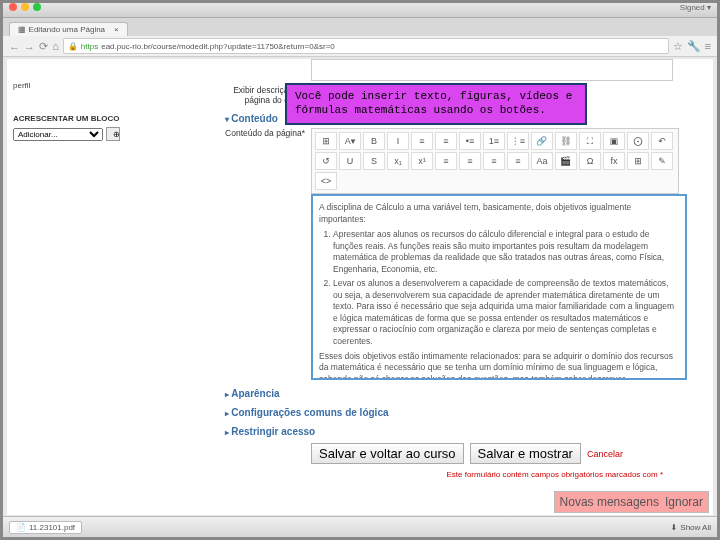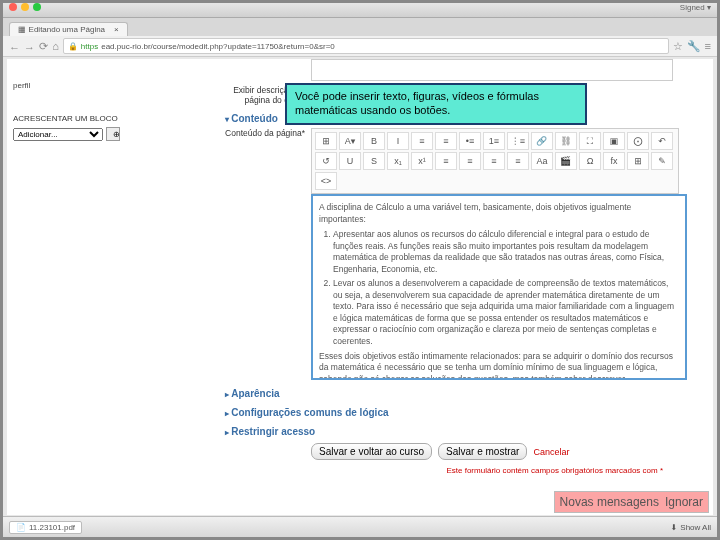--- a/index.html
+++ b/index.html
@@ -10,43 +10,43 @@
 .tb-right{margin-left:auto;font-size:8px;color:#666}
 .tabs{height:18px;background:#d8d8d8;display:flex;align-items:flex-end;padding:0 6px}
 .tab{background:#f5f5f5;border:1px solid #bbb;border-bottom:none;border-radius:3px 3px 0 0;padding:2px 8px;font-size:8px;color:#555;display:flex;align-items:center;gap:3px}
 .urlbar{height:20px;background:#f0f0f0;border-bottom:1px solid #ccc;display:flex;align-items:center;padding:0 6px;gap:4px}
 .nav-ico{color:#888;font-size:11px;cursor:pointer}
 .url-input{flex:1;background:#fff;border:1px solid #ccc;border-radius:2px;height:14px;padding:0 4px;font-size:8px;color:#393;display:flex;align-items:center;gap:3px;overflow:hidden}
 .lock{color:#2a2}
 .page{position:absolute;top:56px;left:4px;right:4px;bottom:22px;background:#fff;overflow:hidden;display:flex}
 .sidebar{width:150px;padding:4px 6px;font-size:8px}
 .sb-link{color:#444;margin:18px 0}
-.sb-head{font-weight:normal;color:#333;margin:24px 0 4px;font-size:8px}
+.sb-head{font-weight:bold;color:#333;margin:24px 0 4px;font-size:8px}
 .sb-sel{display:flex;align-items:center;gap:3px}
 .sb-sel select{font-size:8px;width:90px}
 .sb-btn{width:14px;height:14px;border:1px solid #999;background:#eee;font-size:8px}
 .main{flex:1;padding:0 10px 0 56px;position:relative}
 .row{display:flex;margin:4px 0;align-items:flex-start}
 .rlab{width:80px;text-align:right;font-size:8.5px;color:#333;padding-right:6px;line-height:1.2}
 .rval{flex:1}
 .check{width:11px;height:11px}
 .help{display:inline-block;width:11px;height:11px;border-radius:50%;background:#3b7;color:#fff;font-size:8px;text-align:center;line-height:11px;margin-left:3px}
 .sect{color:#3a6ea5;font-weight:bold;font-size:10px;margin:8px 0 4px;cursor:pointer}
 .sect::before{content:"▸ ";font-size:8px}
 .sect.open::before{content:"▾ "}
 .toolbar{border:1px solid #ccc;background:#fafafa;padding:3px;display:flex;flex-wrap:wrap;gap:2px;width:360px}
 .tbtn{width:20px;height:16px;border:1px solid #ddd;background:#fff;font-size:9px;color:#555;display:flex;align-items:center;justify-content:center;cursor:pointer}
 .editor{width:360px;height:170px;border:2px solid #5a9bd4;background:#fff;padding:6px;font-size:8.5px;color:#555;line-height:1.35;overflow:hidden}
 .editor ol{margin:4px 0 4px 14px;padding:0}
 .editor li{margin-bottom:3px}
 .actions{display:flex;gap:6px;align-items:center;margin:6px 0}
-.abtn{border:1px solid #aaa;background:linear-gradient(#fefefe,#e5e5e5);border-radius:7px;padding:2px 7px;font-size:10px;cursor:pointer}
+.abtn{border:1px solid #aaa;background:linear-gradient(#fefefe,#e5e5e5);border-radius:0;padding:2px 7px;font-size:13px;cursor:pointer}
 .alink{color:#c00;font-size:9px;cursor:pointer}
 .reqnote{color:#c00;font-size:8px}
-.callout{position:absolute;top:24px;left:116px;width:282px;background:#5eead4;border:2px solid #1a3d6d;padding:5px 8px;font-size:11px;font-family:Liberation Sans, sans-serif;color:#000;z-index:10;line-height:1.25}
+.callout{position:absolute;top:24px;left:116px;width:282px;background:#d946ef;border:2px solid #1a3d6d;padding:5px 8px;font-size:11px;font-family:Liberation Mono, monospace;color:#000;z-index:10;line-height:1.25}
 .bottombar{position:absolute;bottom:0;left:0;right:0;height:20px;background:linear-gradient(#f0f0f0,#d8d8d8);border-top:1px solid #bbb;display:flex;align-items:center;padding:0 6px;font-size:8px;color:#555}
 .dl{background:#fff;border:1px solid #bbb;border-radius:2px;padding:1px 6px;display:flex;align-items:center;gap:3px}
 .showall{margin-left:auto;display:flex;align-items:center;gap:3px}
 .notif{position:absolute;bottom:24px;right:8px;background:#fca5a5;border:1px solid #bbb;padding:3px 5px;font-size:12px;color:#555;display:flex;gap:6px}
 .desc-box{width:360px;height:20px;border:1px solid #ccc;background:#fff;margin-left:0}
 </style>
 </head>
 <body>
 
 <div class="frame">

